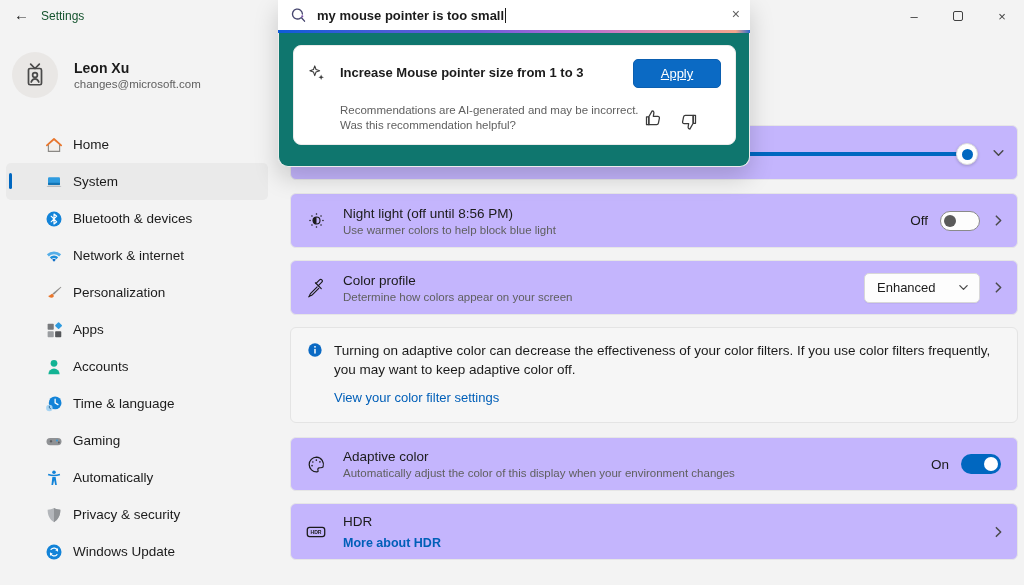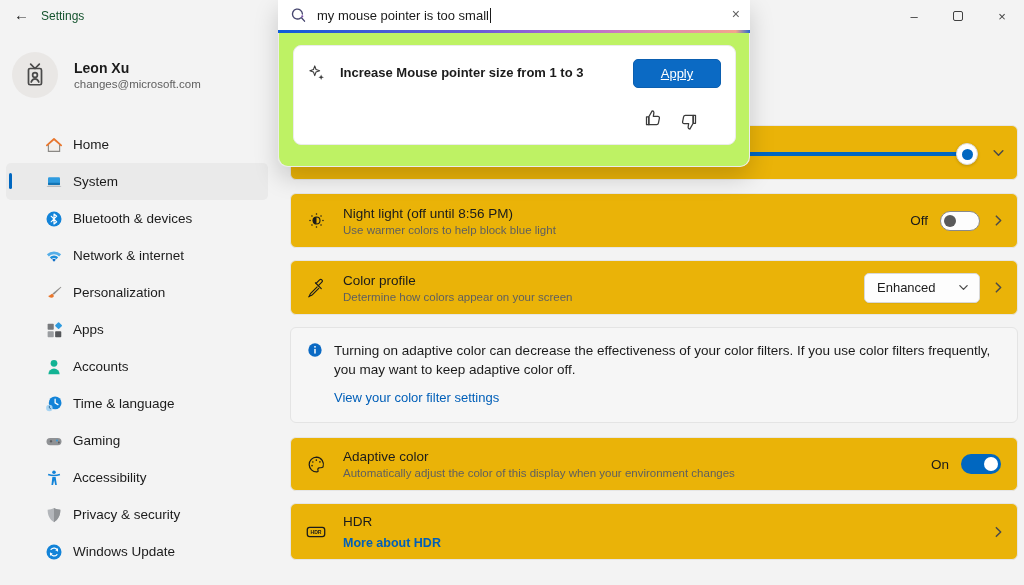--- a/index.html
+++ b/index.html
@@ -22,21 +22,21 @@
   .profile-email { font-size:11.5px; color:#5f5f5f; margin-top:2px; }
 
   .nav { position:absolute; left:6px; top:126px; width:262px; }
   .nav-item { position:relative; height:37px; display:flex; align-items:center; padding-left:38px; border-radius:5px; cursor:pointer; }
   .nav-item .nicon { position:absolute; left:38px; width:19px; height:19px; display:flex; align-items:center; justify-content:center; }
   .nav-item .nlabel { margin-left:29px; font-size:13.5px; }
   .nav-item.selected { background:#eaeaea; }
   .nav-item.selected::before { content:""; position:absolute; left:3px; top:10px; width:3px; height:16px; border-radius:2px; background:#0067C0; }
 
   
-  .card { position:absolute; left:290px; width:728px; background:#eab308; border:1px solid #e6e6e6; border-radius:6px; }
+  .card { position:absolute; left:290px; width:728px; background:#c4b5fd; border:1px solid #e6e6e6; border-radius:6px; }
   .row-icon { position:absolute; left:14px; top:50%; transform:translateY(-50%); width:22px; height:22px; display:flex; align-items:center; justify-content:center; }
   .row-text { position:absolute; left:52px; top:50%; transform:translateY(-50%); }
   .row-title { font-size:13.5px; color:#1b1b1b; }
   .row-sub { font-size:11.5px; color:#5f5f5f; margin-top:3px; }
   .row-right { position:absolute; right:12px; top:50%; transform:translateY(-50%); display:flex; align-items:center; gap:12px; }
   .toggle-label { font-size:13.5px; }
   .toggle { width:40px; height:20px; border-radius:10px; position:relative; cursor:pointer; }
   .toggle.off { background:#fdfdfd; border:1px solid #8a8a8a; }
   .toggle.off .knob { position:absolute; left:3px; top:3px; width:12px; height:12px; border-radius:50%; background:#5a5a5a; }
   .toggle.on { background:#0067C0; }
@@ -57,25 +57,25 @@
   .infobox .ilink { position:absolute; left:43px; top:62px; font-size:13px; color:#005FB8; cursor:pointer; }
   .info-icon { position:absolute; left:16px; top:14px; width:16px; height:16px; }
 
   .hdr-link { font-size:12.5px; font-weight:bold; color:#005FB8; margin-top:7px; cursor:pointer; }
 
   
   .popup { position:absolute; left:278px; top:0; width:472px; z-index:50; }
   .popup-shadow { position:absolute; left:0; top:0; width:472px; height:167px; border-radius:0 0 10px 10px; box-shadow:0 10px 24px rgba(0,0,0,0.18); }
   .searchbar { position:absolute; left:0; top:0; width:472px; height:30px; background:#ffffff; display:flex; align-items:center; }
   .search-icon { margin-left:12px; width:17px; height:17px; }
-  .search-text { margin-left:10px; font-size:13px; color:#1b1b1b; white-space:nowrap; }
+  .search-text { margin-left:10px; font-size:13px; color:#1b1b1b; white-space:nowrap;font-weight:bold; }
   .caret { display:inline-block; width:1px; height:15px; background:#1b1b1b; vertical-align:middle; margin-left:1px; }
   .search-close { position:absolute; right:10px; top:6px; font-size:14px; color:#5f5f5f; cursor:pointer; }
   .grad-line { position:absolute; left:0; top:30px; width:472px; height:3px; background:linear-gradient(90deg,#0F5BD7 0%,#4f5cd6 25%,#6A5BD8 42%,#B06AD4 62%,#e08ab0 80%,#F2A58C 97%,#2b6ad0 100%); }
-  .popup-panel { position:absolute; left:0; top:33px; width:472px; height:134px; background:#bef264; border:1px solid #ececec; border-top:none; border-radius:0 0 10px 10px; }
+  .popup-panel { position:absolute; left:0; top:33px; width:472px; height:134px; background:#0f766e; border:1px solid #ececec; border-top:none; border-radius:0 0 10px 10px; }
   .rec-card { position:absolute; left:14px; top:12px; width:443px; height:100px; background:#ffffff; border:1px solid #ebebeb; border-radius:8px; }
   .rec-sparkle { position:absolute; left:14px; top:18px; width:18px; height:18px; }
   .rec-title { position:absolute; left:46px; top:19px; font-size:13px; font-weight:bold; color:#1b1b1b; }
   .apply-btn { position:absolute; right:14px; top:13px; width:88px; height:29px; background:#0b6ac4; border:1px solid #0b5fb0; border-radius:5px; color:#ffffff; font-size:13px; display:flex; align-items:center; justify-content:center; cursor:pointer;text-decoration:underline; }
   .rec-disc { position:absolute; left:46px; top:57px; width:320px; font-size:11.5px; line-height:15px; color:#5f5f5f; }
   .thumb { position:absolute; top:62px; width:20px; height:20px; cursor:pointer; }
   .thumb.up { right:72px; }
   .thumb.down { right:36px; top:66px; }
 </style>
 </head>
@@ -200,21 +200,21 @@
         <span class="nlabel">Gaming</span>
     </div>
     <div class="nav-item">
       <span class="nicon">
         <svg width="18" height="18" viewBox="0 0 24 24" fill="#1283d8">
             <circle cx="12" cy="4.3" r="2.4"></circle>
             <path d="M3.8 8.2c2.6 1 5.4 1.5 8.2 1.5s5.6-.5 8.2-1.5l-.6-1.8c-2.4.9-5 1.3-7.6 1.3S7 7.3 4.6 6.4z"></path>
             <path d="M9.8 10.8h4.4l1.6 10.4h-2.2L12.2 15l-1.4 6.2H8.6z"></path>
           </svg>
       </span>
-        <span class="nlabel">Accessibility</span>
+        <span class="nlabel">Automatically</span>
     </div>
     <div class="nav-item">
       <span class="nicon">
         <svg width="18" height="18" viewBox="0 0 24 24">
             <path d="M12 2.5c2.6 1.6 5.4 2.4 8.5 2.4 0 7.4-2.8 13-8.5 16.6C6.3 17.9 3.5 12.3 3.5 4.9c3.1 0 5.9-.8 8.5-2.4z" fill="#b3b6ba"></path>
             <path d="M12 2.5c2.6 1.6 5.4 2.4 8.5 2.4 0 7.4-2.8 13-8.5 16.6z" fill="#909396"></path>
           </svg>
       </span>
         <span class="nlabel">Privacy &amp; security</span>
     </div>
@@ -366,20 +366,21 @@
   <div class="popup">
     <div class="popup-shadow"></div>
     <div class="popup-panel">
       <div class="rec-card">
         <svg class="rec-sparkle" viewBox="0 0 24 24">
             <path d="M9 2.5l1.7 4.8L15.5 9l-4.8 1.7L9 15.5 7.3 10.7 2.5 9l4.8-1.7z" fill="none" stroke="#3a3a3a" stroke-width="1.4" stroke-linejoin="round"></path>
             <path d="M17.5 14l1 2.7 2.7 1-2.7 1-1 2.7-1-2.7-2.7-1 2.7-1z" fill="#3a3a3a"></path>
           </svg>
         <div class="rec-title">Increase Mouse pointer size from 1 to 3</div>
         <div class="apply-btn">Apply</div>
+        <div class="rec-disc">Recommendations are AI-generated and may be incorrect. Was this recommendation helpful?</div>
         <svg class="thumb up" viewBox="0 0 24 24" fill="none" stroke="#3a3a3a" stroke-width="1.5" stroke-linejoin="round" stroke-linecap="round">
             <path d="M7 10.5l4-7c1.2 0 2.1.9 2.1 2.1L12.4 10h5.4c1.2 0 2.1 1.1 1.9 2.2l-1.2 6c-.2 1-1.1 1.8-2.1 1.8H7z"></path>
             <path d="M7 10.5H4.2V20H7z"></path>
           </svg>
         <svg class="thumb down" viewBox="0 0 24 24" fill="none" stroke="#3a3a3a" stroke-width="1.5" stroke-linejoin="round" stroke-linecap="round" transform="rotate(180)">
             <path d="M7 10.5l4-7c1.2 0 2.1.9 2.1 2.1L12.4 10h5.4c1.2 0 2.1 1.1 1.9 2.2l-1.2 6c-.2 1-1.1 1.8-2.1 1.8H7z"></path>
             <path d="M7 10.5H4.2V20H7z"></path>
           </svg>
       </div>
     </div>

